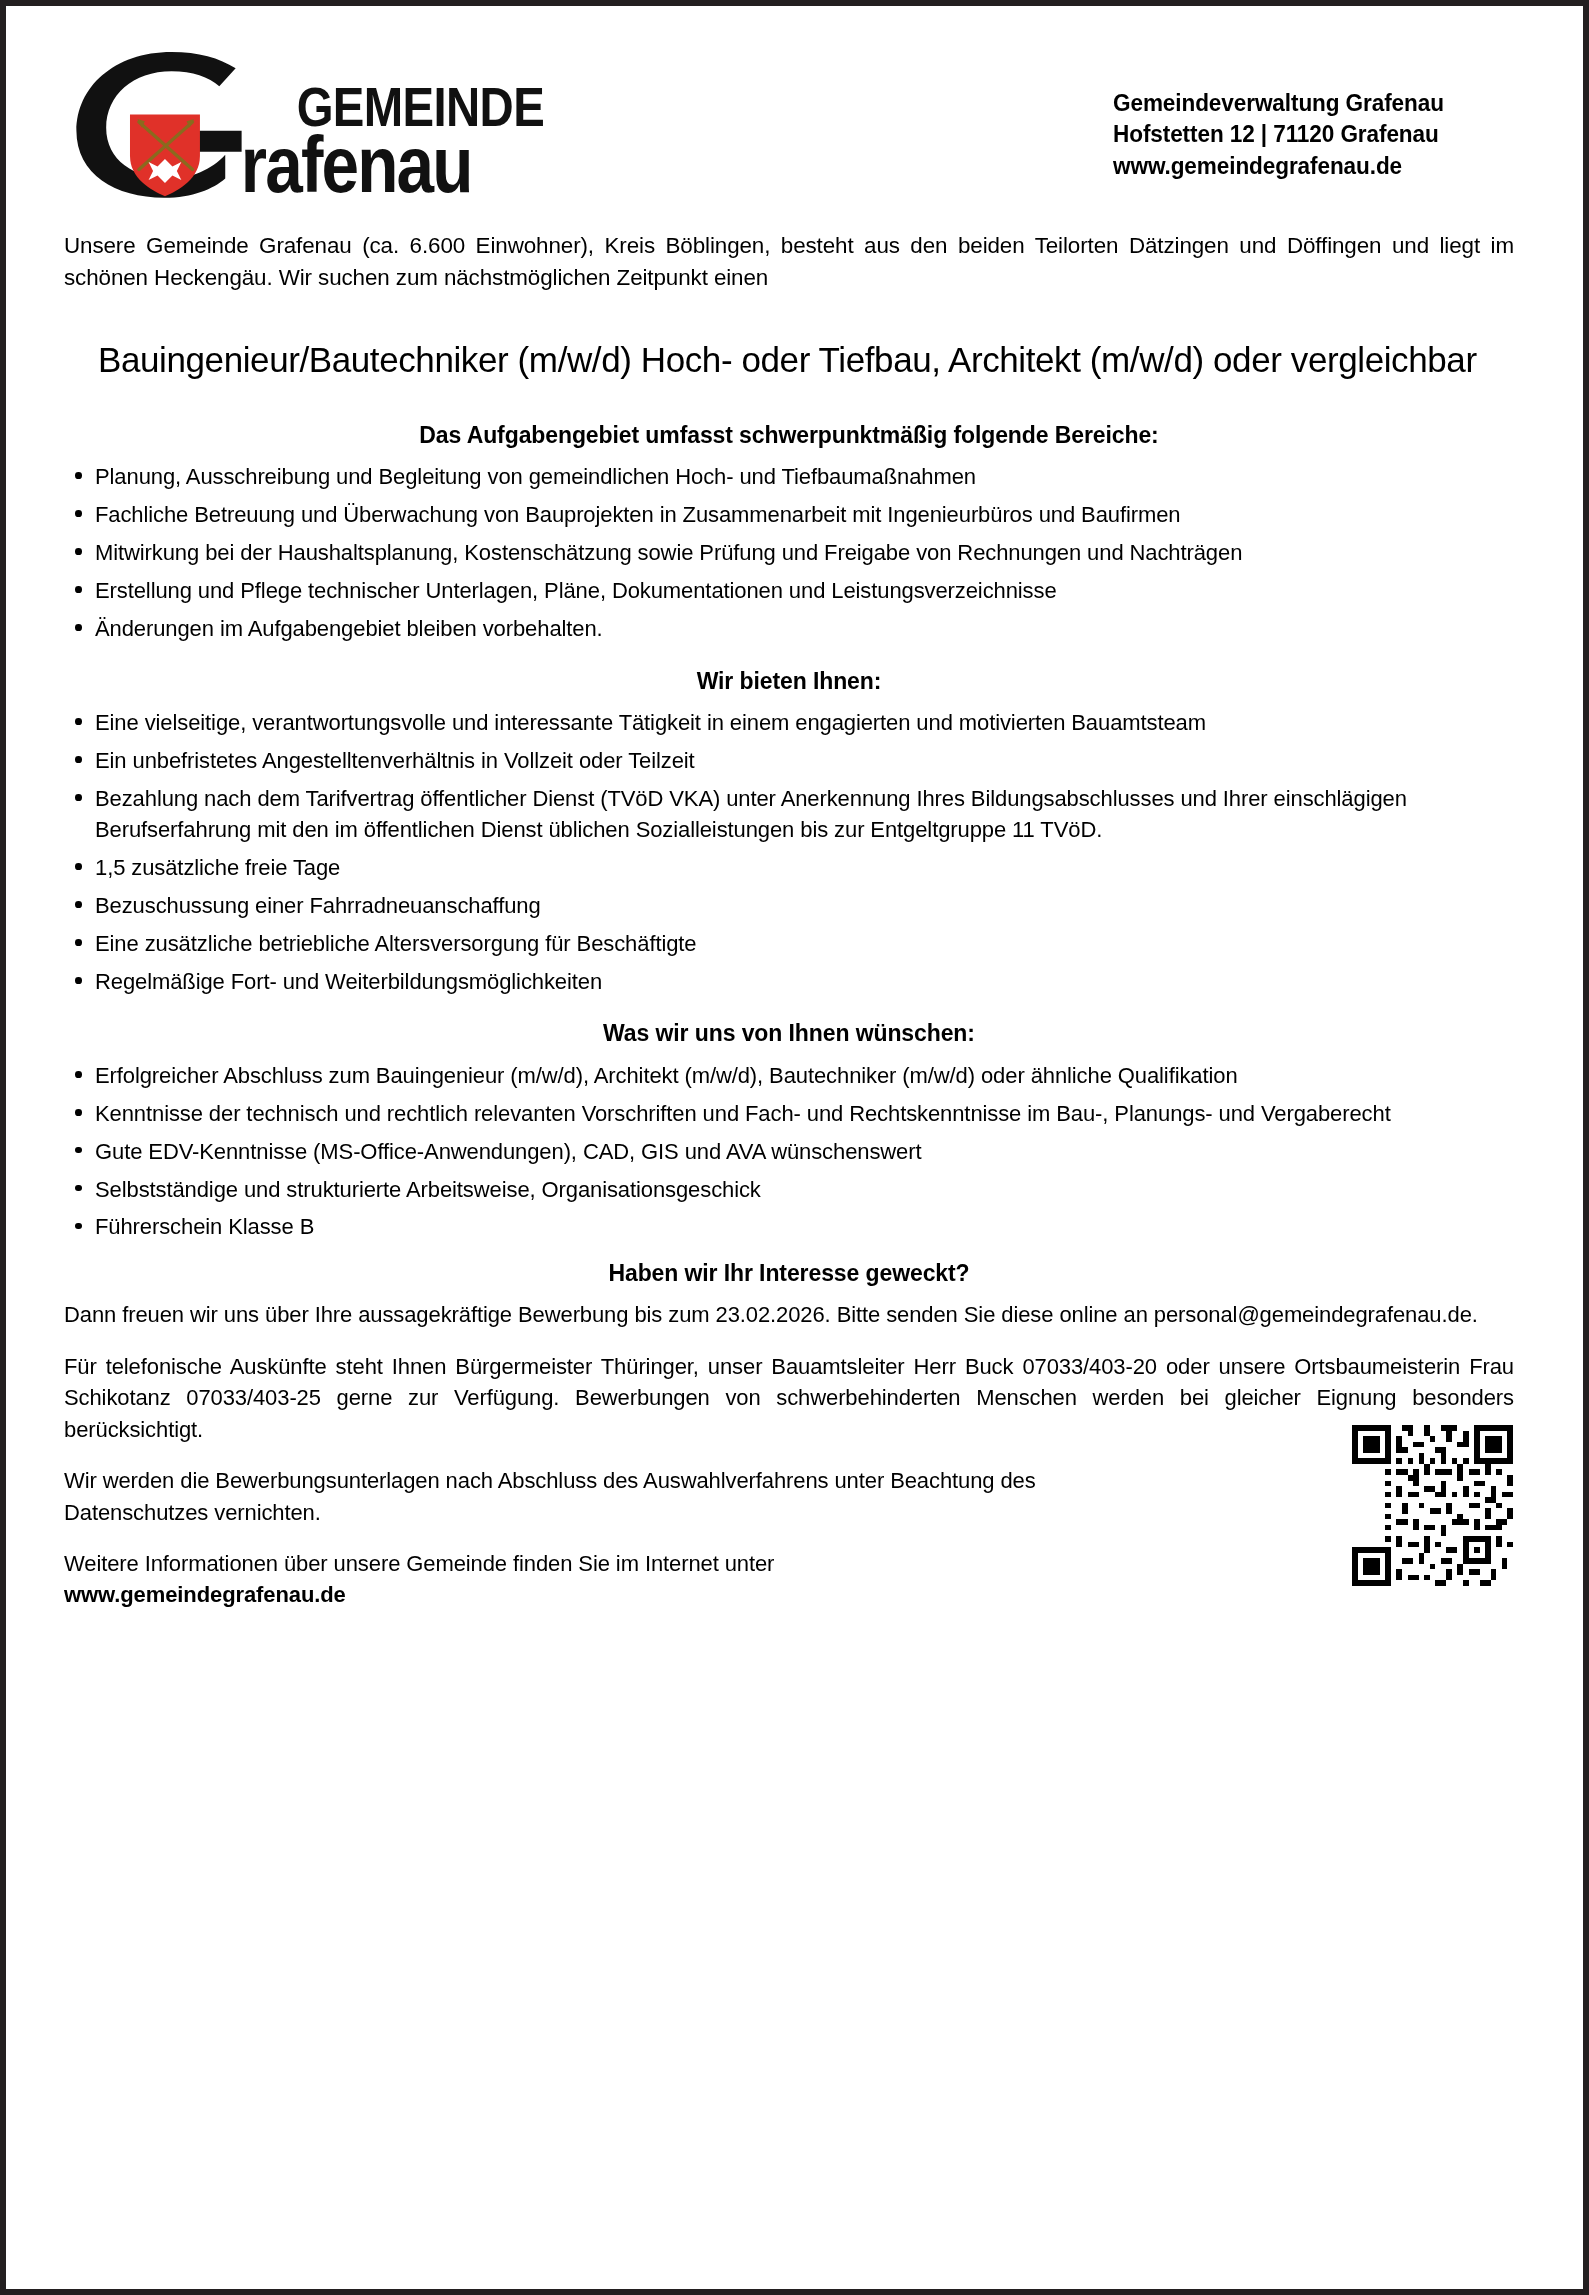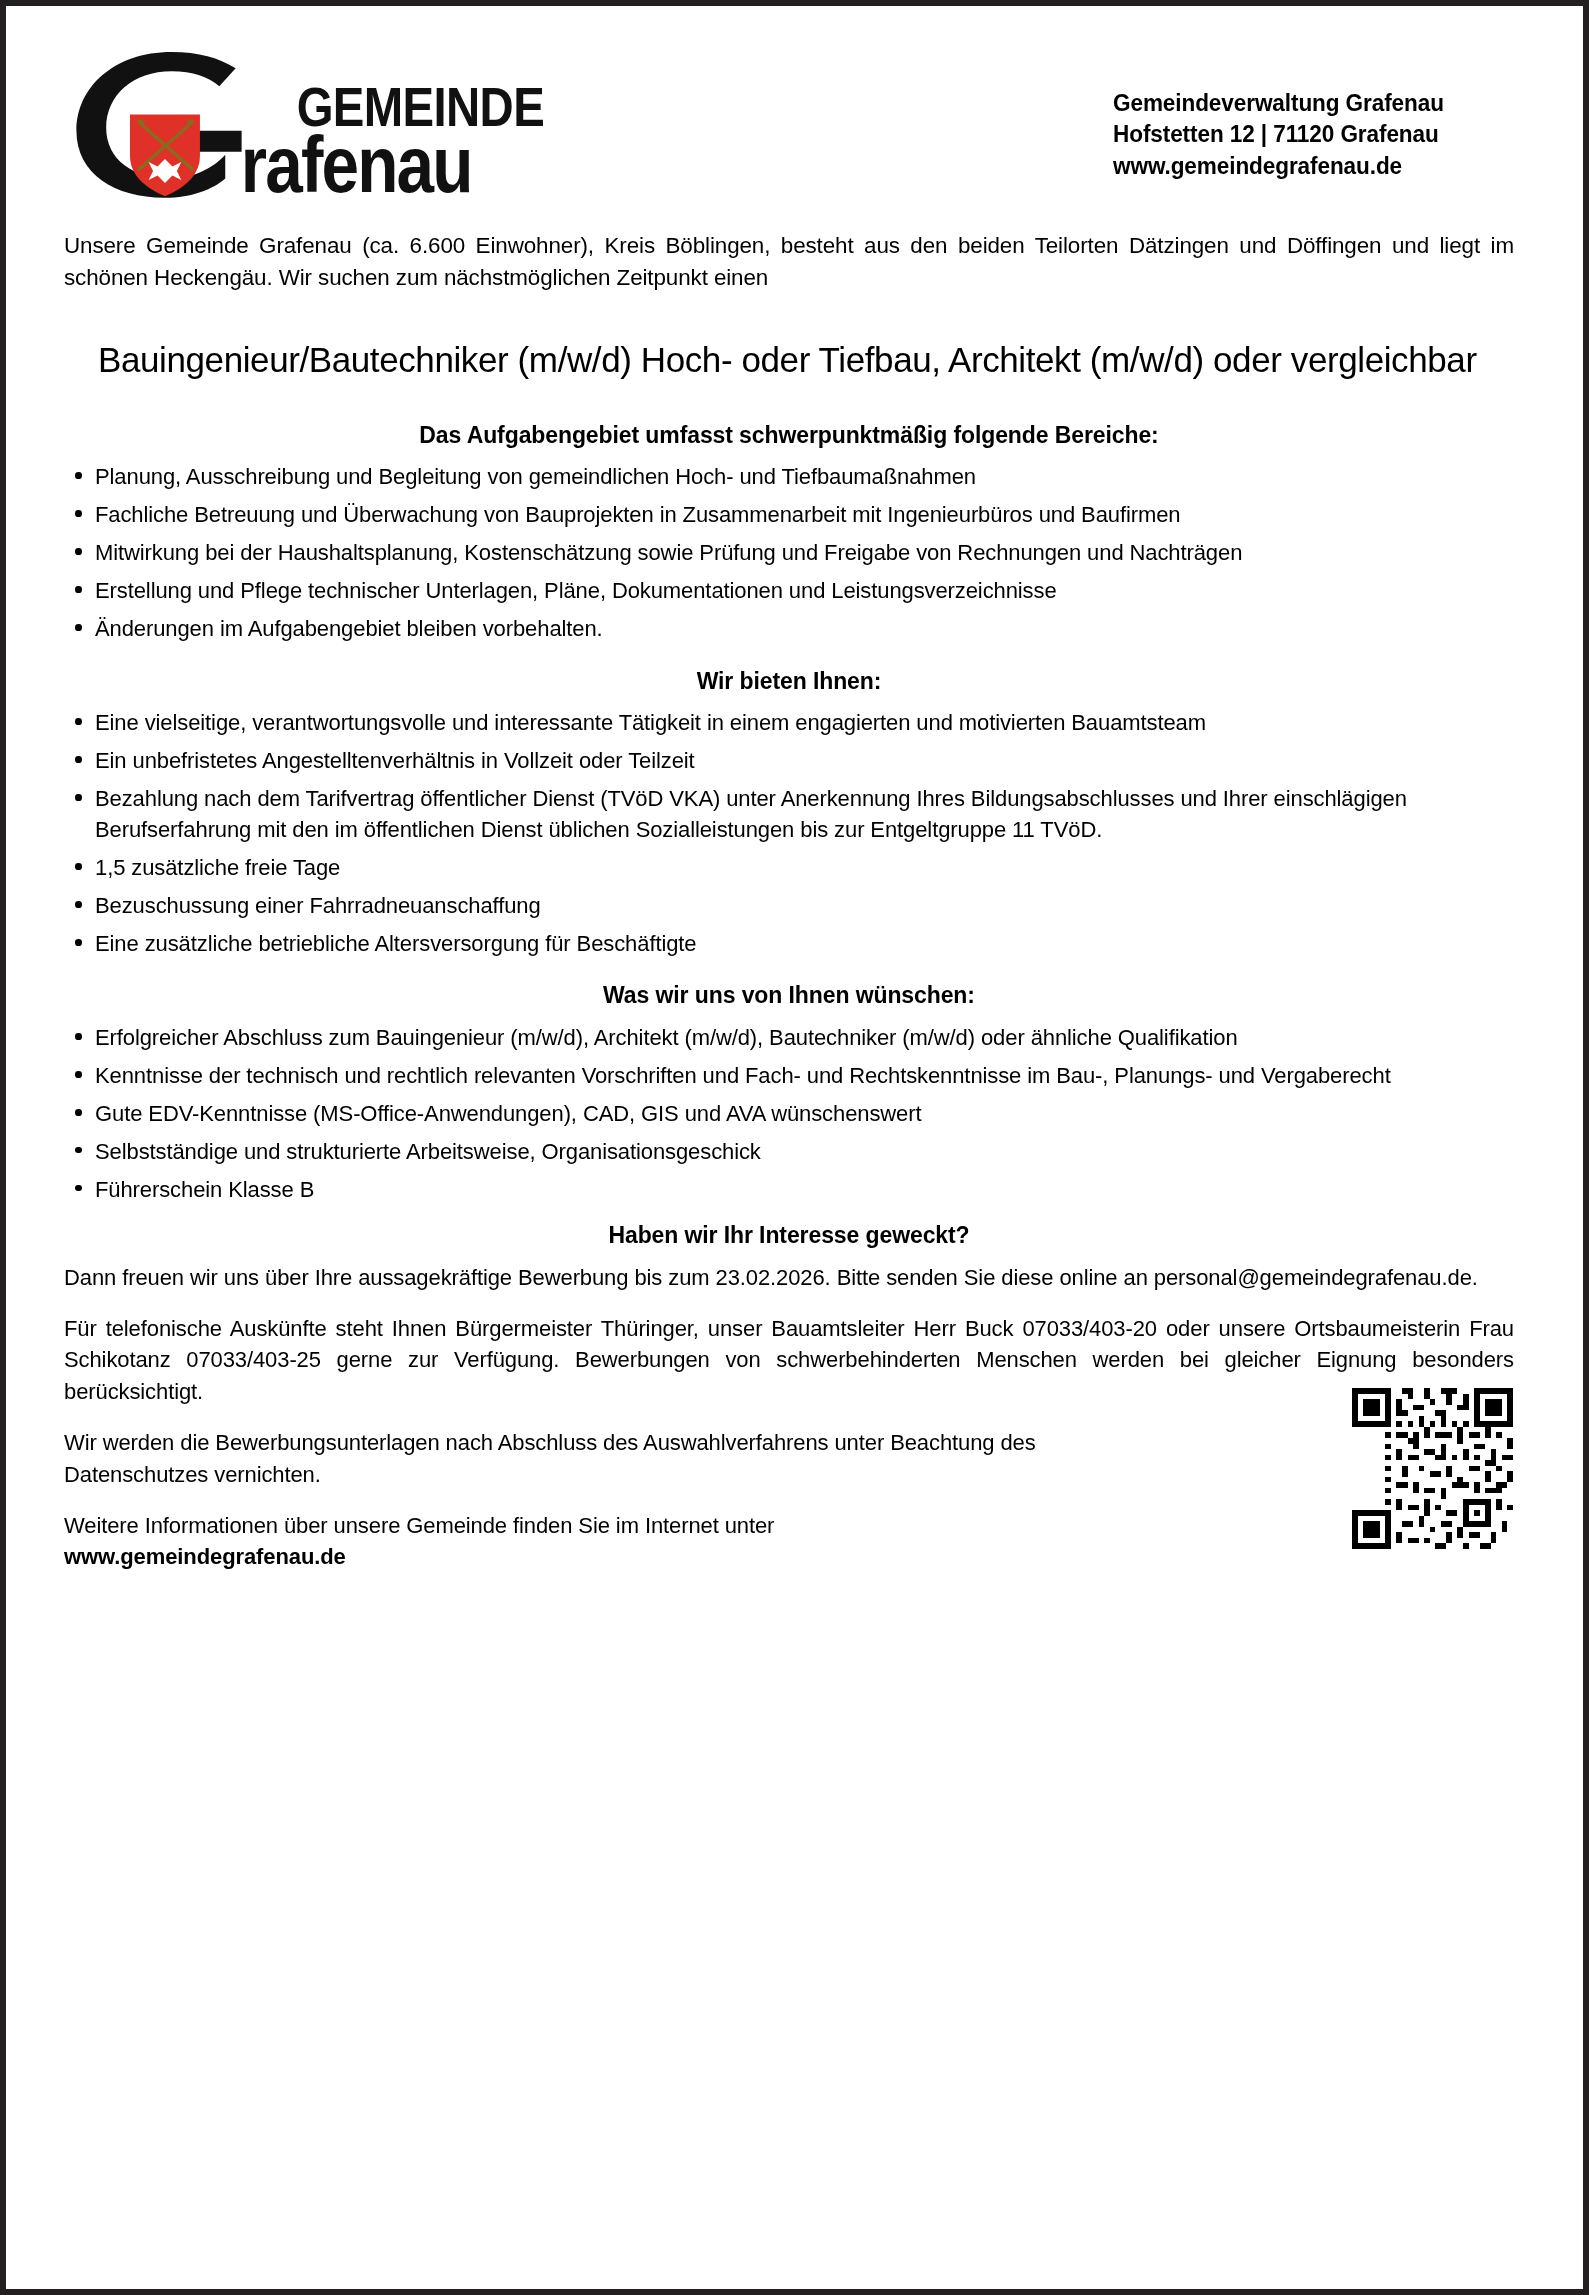--- a/index.html
+++ b/index.html
@@ -214,20 +214,21 @@
     </ul>
 
     <h2 class="sec-head spaced">Wir bieten Ihnen:</h2>
     <ul class="bullets">
       <li>Eine vielseitige, verantwortungsvolle und interessante Tätigkeit in einem engagierten und motivierten Bauamtsteam</li>
       <li>Ein unbefristetes Angestelltenverhältnis in Vollzeit oder Teilzeit</li>
       <li>Bezahlung nach dem Tarifvertrag öffentlicher Dienst (TVöD VKA) unter Anerkennung Ihres Bildungsabschlusses und Ihrer einschlägigen Berufserfahrung mit den im öffentlichen Dienst üblichen Sozialleistungen bis zur Entgeltgruppe 11 TVöD.</li>
       <li>1,5 zusätzliche freie Tage</li>
       <li>Bezuschussung einer Fahrradneuanschaffung</li>
       <li>Eine zusätzliche betriebliche Altersversorgung für Beschäftigte</li>
+      <li>Regelmäßige Fort- und Weiterbildungsmöglichkeiten</li>
     </ul>
 
     <h2 class="sec-head spaced">Was wir uns von Ihnen wünschen:</h2>
     <ul class="bullets">
       <li>Erfolgreicher Abschluss zum Bauingenieur (m/w/d), Architekt (m/w/d), Bautechniker (m/w/d) oder ähnliche Qualifikation</li>
       <li>Kenntnisse der technisch und rechtlich relevanten Vorschriften und Fach- und Rechtskenntnisse im Bau-, Planungs- und Vergaberecht</li>
       <li>Gute EDV-Kenntnisse (MS-Office-Anwendungen), CAD, GIS und AVA wünschenswert</li>
       <li>Selbstständige und strukturierte Arbeitsweise, Organisationsgeschick</li>
       <li>Führerschein Klasse B</li>
     </ul>

